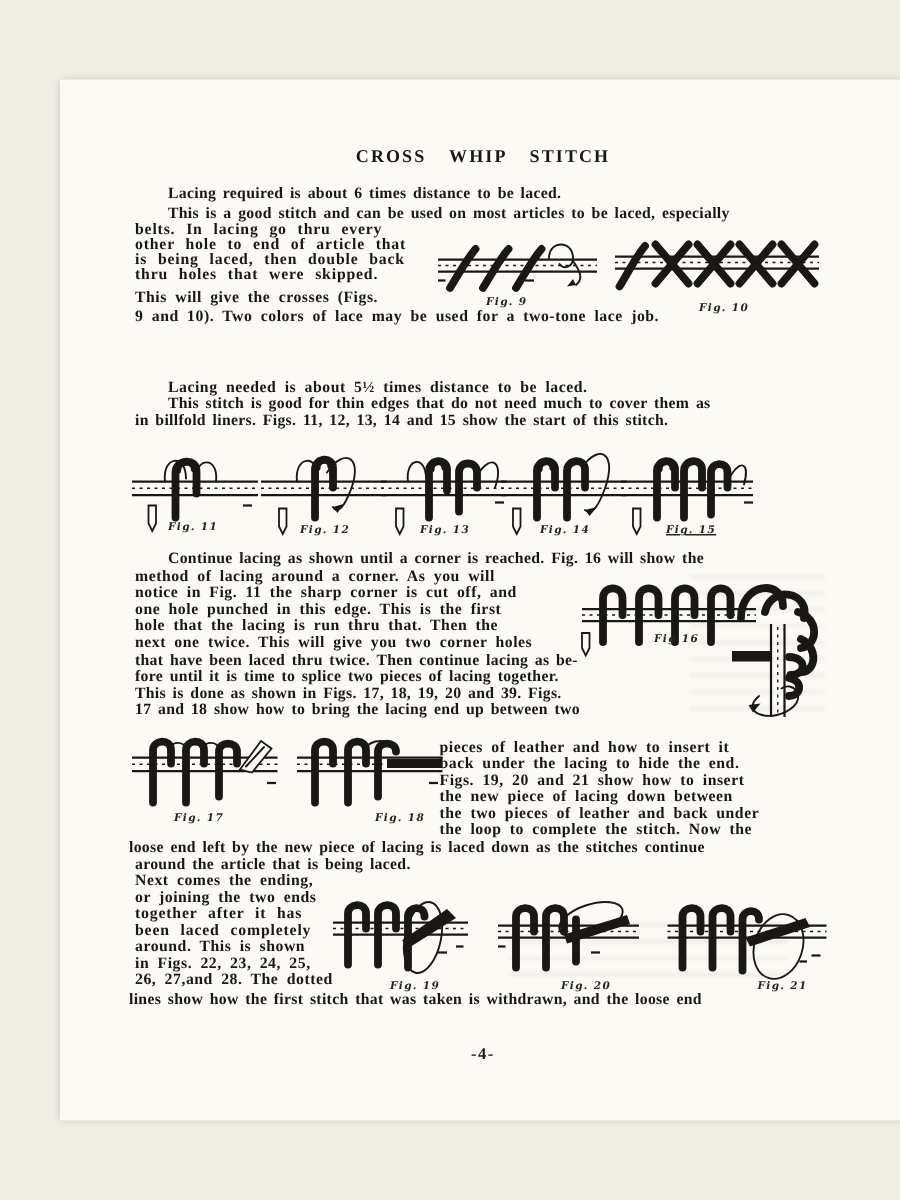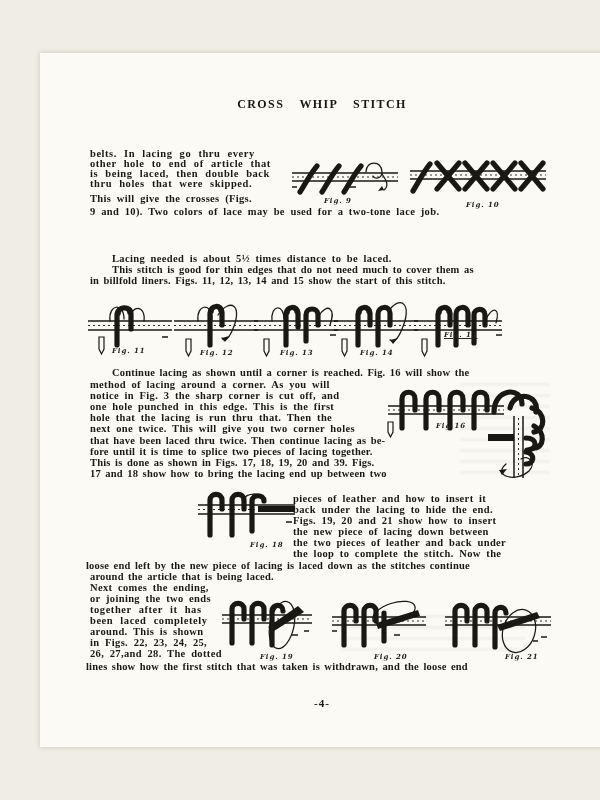--- a/index.html
+++ b/index.html
@@ -55,20 +55,22 @@
 </head>
 <body>
 
 <div class="page">
 
   <div class="smudge" style="left:420px;top:330px;width:90px;height:95px;"></div>
   <div class="smudge" style="left:300px;top:562px;width:185px;height:42px;"></div>
 
   <div class="heading" style="top:45px;">CROSS WHIP STITCH</div>
 
+  <div class="t" style="left:72px;top:71px;">Lacing required is about 6 times distance to be laced.</div>
+  <div class="t" style="left:72px;top:84px;">This is a good stitch and can be used on most articles to be laced, especially</div>
   <div class="t sp" style="left:50px;top:95px;">belts.  In lacing go thru every</div>
   <div class="t sp" style="left:50px;top:105px;">other hole to end of article that</div>
   <div class="t sp" style="left:50px;top:115px;">is being laced, then double back</div>
   <div class="t sp" style="left:50px;top:125px;">thru holes that were skipped.</div>
   <div class="t sp2" style="left:50px;top:140px;">This will give the crosses (Figs.</div>
   <div class="t sp2" style="left:50px;top:153px;">9 and 10).   Two colors of lace may be used for a two-tone lace job.</div>
 
   <figure class="fig" style="left:250px;top:110px;width:112px;height:46px;">
     <svg width="112" height="46" viewBox="0 0 112 46">
       <line class="bandl" x1="2" y1="10" x2="108" y2="10"></line>
@@ -176,26 +178,26 @@
       <line class="bandd" x1="2" y1="26.5" x2="90" y2="26.5"></line>
       <line class="bandl" x1="2" y1="31" x2="90" y2="31"></line>
       <path class="thick" d="M26,46 L26,15 C26,7 38,6 38,14 L38,26"></path>
       <path class="thick" style="stroke-width:3.4" d="M28,14 C28,8 36,8 36,13"></path>
       <path class="thick" d="M44,46 L44,15 C44,7 56,6 56,14 L56,26"></path>
       <path class="thick" d="M62,44 L62,16 C62,9 73,8 73,16 L73,26"></path>
       <path class="thin" d="M74,20 C82,6 88,10 84,24"></path>
       <path class="flag" d="M10,40 L15,40 L15,52 L12.5,57 L10,52 Z"></path>
       <line class="bandl" x1="84" y1="36" x2="90" y2="36"></line>
     </svg>
-    <figcaption class="figcap" style="left:32px;top:32px;text-decoration:underline;">Fig. 15</figcaption>
+    <figcaption class="figcap" style="left:32px;top:50px;text-decoration:underline;">Fig. 15</figcaption>
   </figure>
 
   <div class="t" style="left:72px;top:314px;">Continue lacing as shown until a corner is reached.  Fig. 16 will show the</div>
   <div class="t sp2" style="left:50px;top:326px;">method of lacing around a corner.  As you will</div>
-  <div class="t sp2" style="left:50px;top:337px;">notice in Fig. 3 the sharp corner is cut off, and</div>
+  <div class="t sp2" style="left:50px;top:337px;">notice in Fig. 11 the sharp corner is cut off, and</div>
   <div class="t sp2" style="left:50px;top:348px;">one hole punched in this edge.  This is the first</div>
   <div class="t sp2" style="left:50px;top:359px;">hole that the lacing is run thru that.  Then the</div>
   <div class="t" style="left:50px;top:382px;">that have been laced thru twice.  Then continue lacing as be-</div>
   <div class="t sp2" style="left:50px;top:370px;">next one twice.  This will give you two corner holes</div>
   <div class="t" style="left:50px;top:393px;">fore until it is time to splice two pieces of lacing together.</div>
   <div class="t" style="left:50px;top:404px;">This is done as shown in Figs. 17, 18, 19, 20 and 39.  Figs.</div>
   <div class="t" style="left:50px;top:415px;">17 and 18 show how to bring the lacing end up between two</div>
 
   <figure class="fig" style="left:346px;top:333px;width:162px;height:97px;">
     <svg width="162" height="97" viewBox="0 0 162 97">
@@ -216,20 +218,36 @@
       <path class="thick" d="M140,52 C152,52 152,64 141,64"></path>
       <path class="thick" d="M140,66 C150,68 148,78 140,78"></path>
       <rect class="fillb" x="102" y="48" width="26" height="7"></rect>
       <path class="thin" d="M120,78 C106,90 130,97 143,85 C151,77 142,68 135,73"></path>
       <path class="fillb" d="M113,84 l8,-1 l-5,6 z"></path>
       <path class="flag" d="M12,36 L17,36 L17,46 L14.5,51 L12,46 Z" transform="translate(-10,0)"></path>
     </svg>
     <figcaption class="figcap" style="left:50px;top:36px;">Fig 16</figcaption>
   </figure>
 
+  <figure class="fig" style="left:48px;top:438px;width:100px;height:60px;">
+    <svg width="100" height="60" viewBox="0 0 100 60">
+      <line class="bandl" x1="0" y1="14" x2="97" y2="14"></line>
+      <line class="bandd" x1="0" y1="18.5" x2="97" y2="18.5"></line>
+      <line class="bandl" x1="0" y1="23" x2="97" y2="23"></line>
+      <path class="thick" d="M14,44 L14,9 C14,2 26,1 26,9 L26,18"></path>
+      <path class="thick" d="M36,44 L36,9 C36,2 48,1 48,9 L48,18"></path>
+      <path class="thick" d="M58,40 L58,10 C58,3 70,3 70,10 L70,18"></path>
+      <path class="thin" d="M24,8 C28,3 34,3 36,8"></path>
+      <path class="thin" d="M46,8 C50,3 56,3 58,8"></path>
+      <path class="flag" d="M72,22 L86,3 L93,8 L80,24 Z"></path>
+      <line class="thin" x1="76" y1="20" x2="88" y2="7"></line>
+      <line class="bandl" x1="90" y1="31" x2="96" y2="31"></line>
+    </svg>
+    <figcaption class="figcap" style="left:28px;top:50px;">Fig. 17</figcaption>
+  </figure>
 
   <figure class="fig" style="left:158px;top:438px;width:100px;height:60px;">
     <svg width="100" height="60" viewBox="0 0 100 60">
       <line class="bandl" x1="0" y1="14" x2="97" y2="14"></line>
       <line class="bandd" x1="0" y1="18.5" x2="97" y2="18.5"></line>
       <line class="bandl" x1="0" y1="23" x2="97" y2="23"></line>
       <path class="thick" d="M12,44 L12,9 C12,2 24,1 24,9 L24,18"></path>
       <path class="thick" d="M34,44 L34,9 C34,2 46,1 46,9 L46,18"></path>
       <path class="thick" d="M54,40 L54,10 C54,3 66,3 66,10"></path>
       <path class="thin" d="M44,9 C50,1 62,1 66,9"></path>

